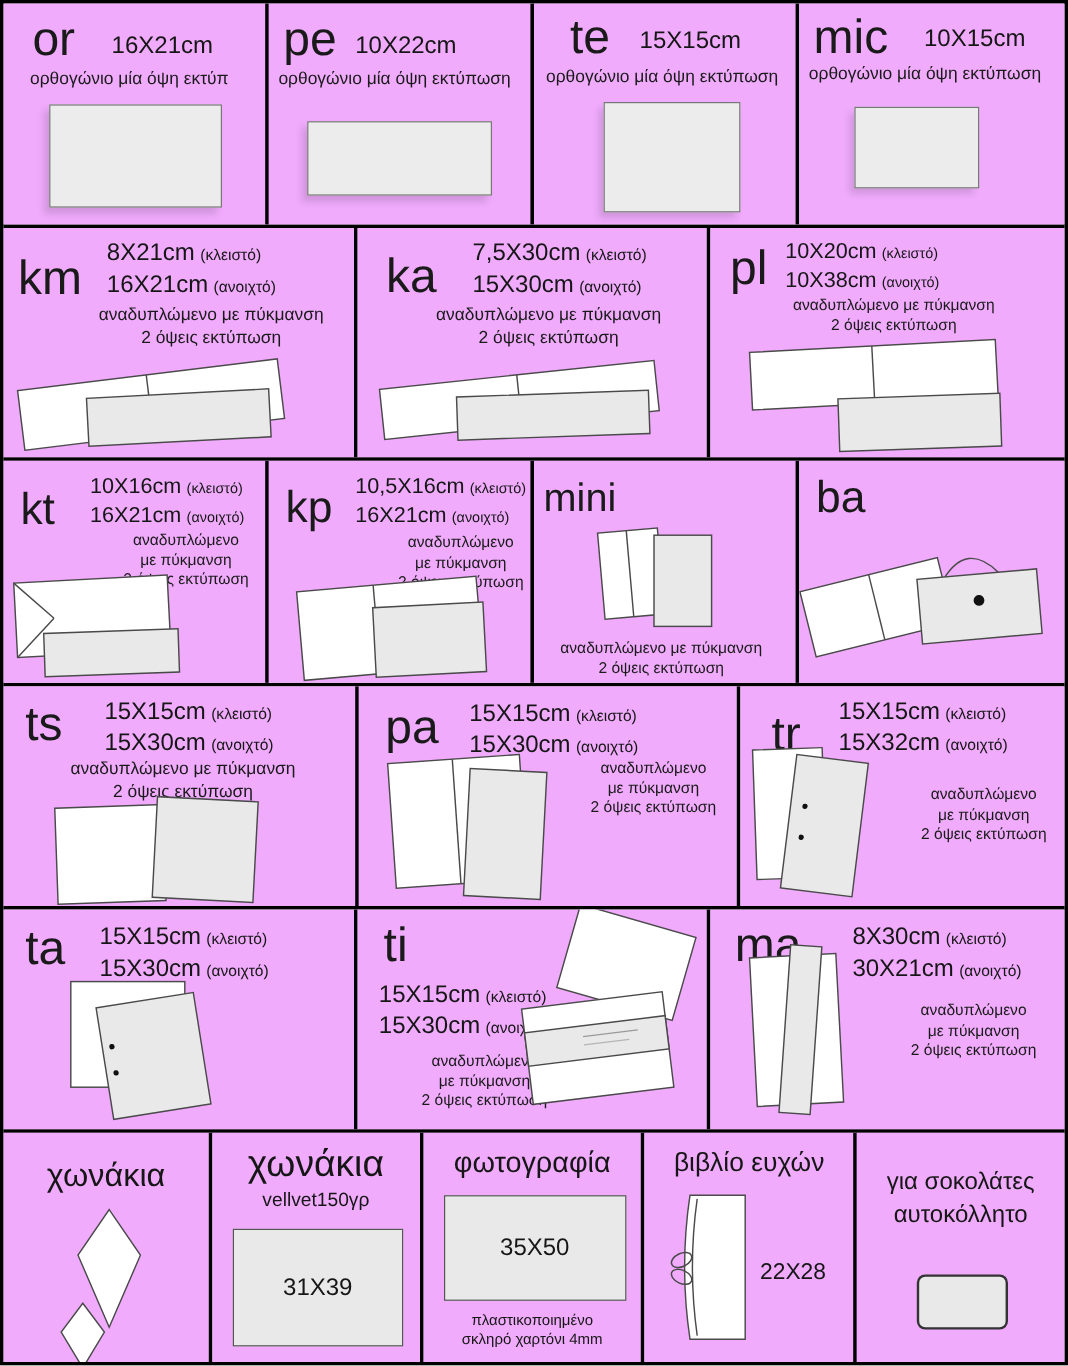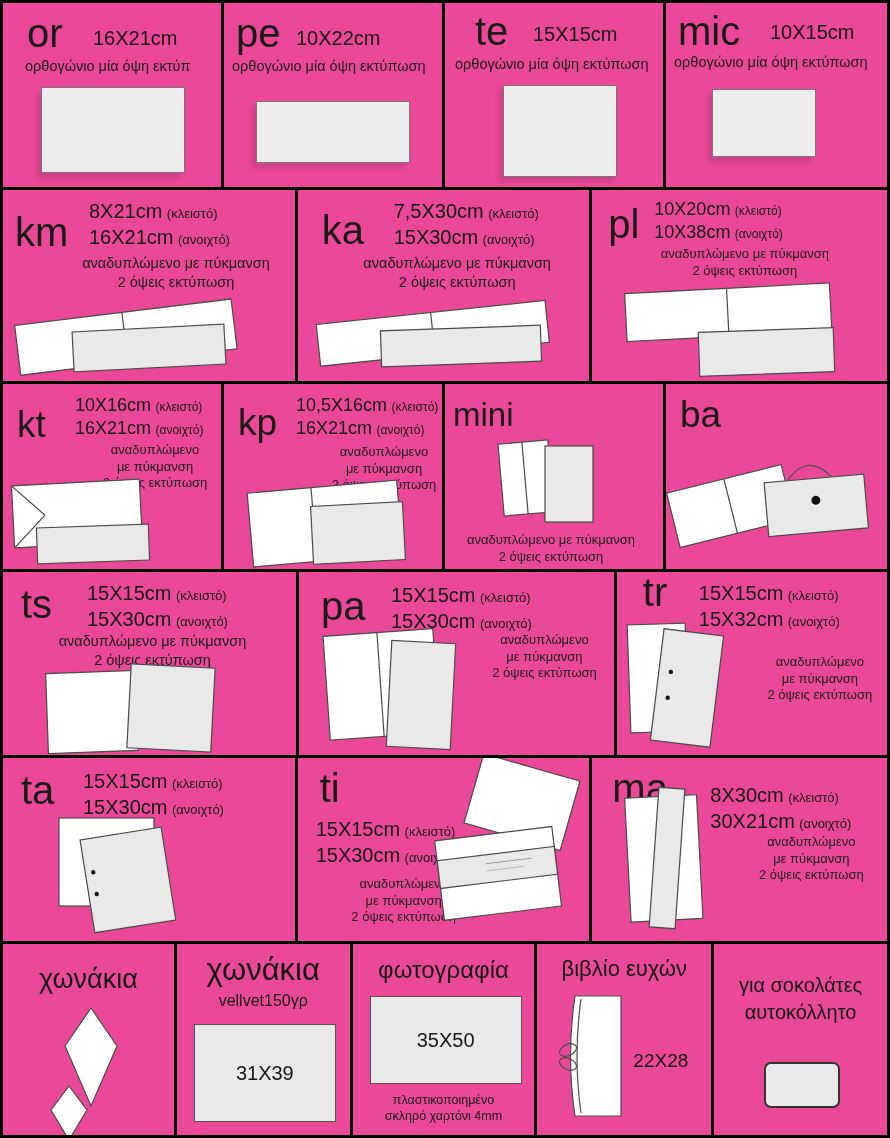--- a/index.html
+++ b/index.html
@@ -2,21 +2,21 @@
 <html><head>
 <meta charset="utf-8">
 <style>
   html,body{margin:0;padding:0}
   body{width:890px;height:1138px;background:#fff;color:#161616;
        font-family:"Liberation Sans","DejaVu Sans",sans-serif}
   .sheet{width:890px;height:1138px;box-sizing:border-box;border:3px solid #000;
          display:flex;flex-direction:column;background:#fff}
   .grid-row{display:grid;border-bottom:3px solid #000}
   .grid-row:last-child{border-bottom:0;flex:1}
-  .cell{position:relative;border-right:3px solid #000;overflow:hidden;background:#ec4899}
+  .cell{position:relative;border-right:3px solid #000;overflow:hidden;background:#f0abfc}
   .cell:last-child{border-right:0}
   .abs{position:absolute}
   .code{font-size:40px;line-height:1;color:#1a1a1a}
   .code-m{font-size:37px}.code-s{font-size:33px}
   .sz{font-size:20px}.sz-m{font-size:18px}.sz-s{font-size:16.5px}
   .note{font-size:13px}.note-m{font-size:12px}.note-s{font-size:11.5px}
   .sizeline{line-height:1.3;white-space:nowrap}
   .desc{font-size:14.5px;line-height:1.28;color:#1a1a1a}
   .desc-s{font-size:13px}
   .center{text-align:center}
@@ -234,21 +234,21 @@
       <svg class="abs" style="left:14px;top:54px" width="190" height="128" viewBox="0 0 190 128">
         <g transform="rotate(-4 75 65)">
           <rect x="14" y="6" width="110" height="104" class="sketch"></rect>
           <line x1="68" y1="6" x2="68" y2="110" class="ln"></line>
         </g>
         <rect x="76" y="16" width="64" height="106" transform="rotate(3 108 69)" class="sketch-fill"></rect>
       </svg>
     </div>
 
     <div class="cell">
-      <span class="code abs" style="left:26px;top:0">tr</span>
+      <span class="code abs" style="left:26px;top:20px">tr</span>
       <div class="abs" style="left:82px;top:8px">
         <div class="sizeline"><span class="sz">15X15cm</span> <span class="note">(κλειστό)</span></div>
         <div class="sizeline"><span class="sz">15X32cm</span> <span class="note">(ανοιχτό)</span></div>
       </div>
       <div class="desc desc-s center abs" style="left:142px;top:82px;width:122px">
         <div>αναδυπλώμενο</div>
           <div>με πύκμανση</div>
           <div>2 όψεις εκτύπωση</div>
       </div>
       <svg class="abs" style="left:6px;top:44px" width="140" height="138" viewBox="0 0 140 138">
@@ -297,21 +297,21 @@
           <rect x="10" y="72" width="118" height="80" class="sketch"></rect>
           <rect x="10" y="92" width="118" height="28" class="sketch-fill"></rect>
           <line x1="58" y1="101" x2="104" y2="101" stroke="#9a9a9a" stroke-width="1"></line>
           <line x1="58" y1="108" x2="96" y2="108" stroke="#b5b5b5" stroke-width="1"></line>
         </g>
       </svg>
     </div>
 
     <div class="cell">
       <span class="code abs" style="left:20px;top:10px">ma</span>
-      <div class="abs" style="left:118px;top:24px">
+      <div class="abs" style="left:118px;top:10px">
         <div class="sizeline"><span class="sz">8X30cm</span> <span class="note">(κλειστό)</span></div>
         <div class="sizeline"><span class="sz">30X21cm</span> <span class="note">(ανοιχτό)</span></div>
       </div>
       <div class="desc desc-s center abs" style="left:155px;top:76px;width:128px">
         <div>αναδυπλώμενο</div>
           <div>με πύκμανση</div>
           <div>2 όψεις εκτύπωση</div>
       </div>
       <svg class="abs" style="left:18px;top:26px" width="120" height="155" viewBox="0 0 120 155">
         <g transform="rotate(-3 60 78)">

